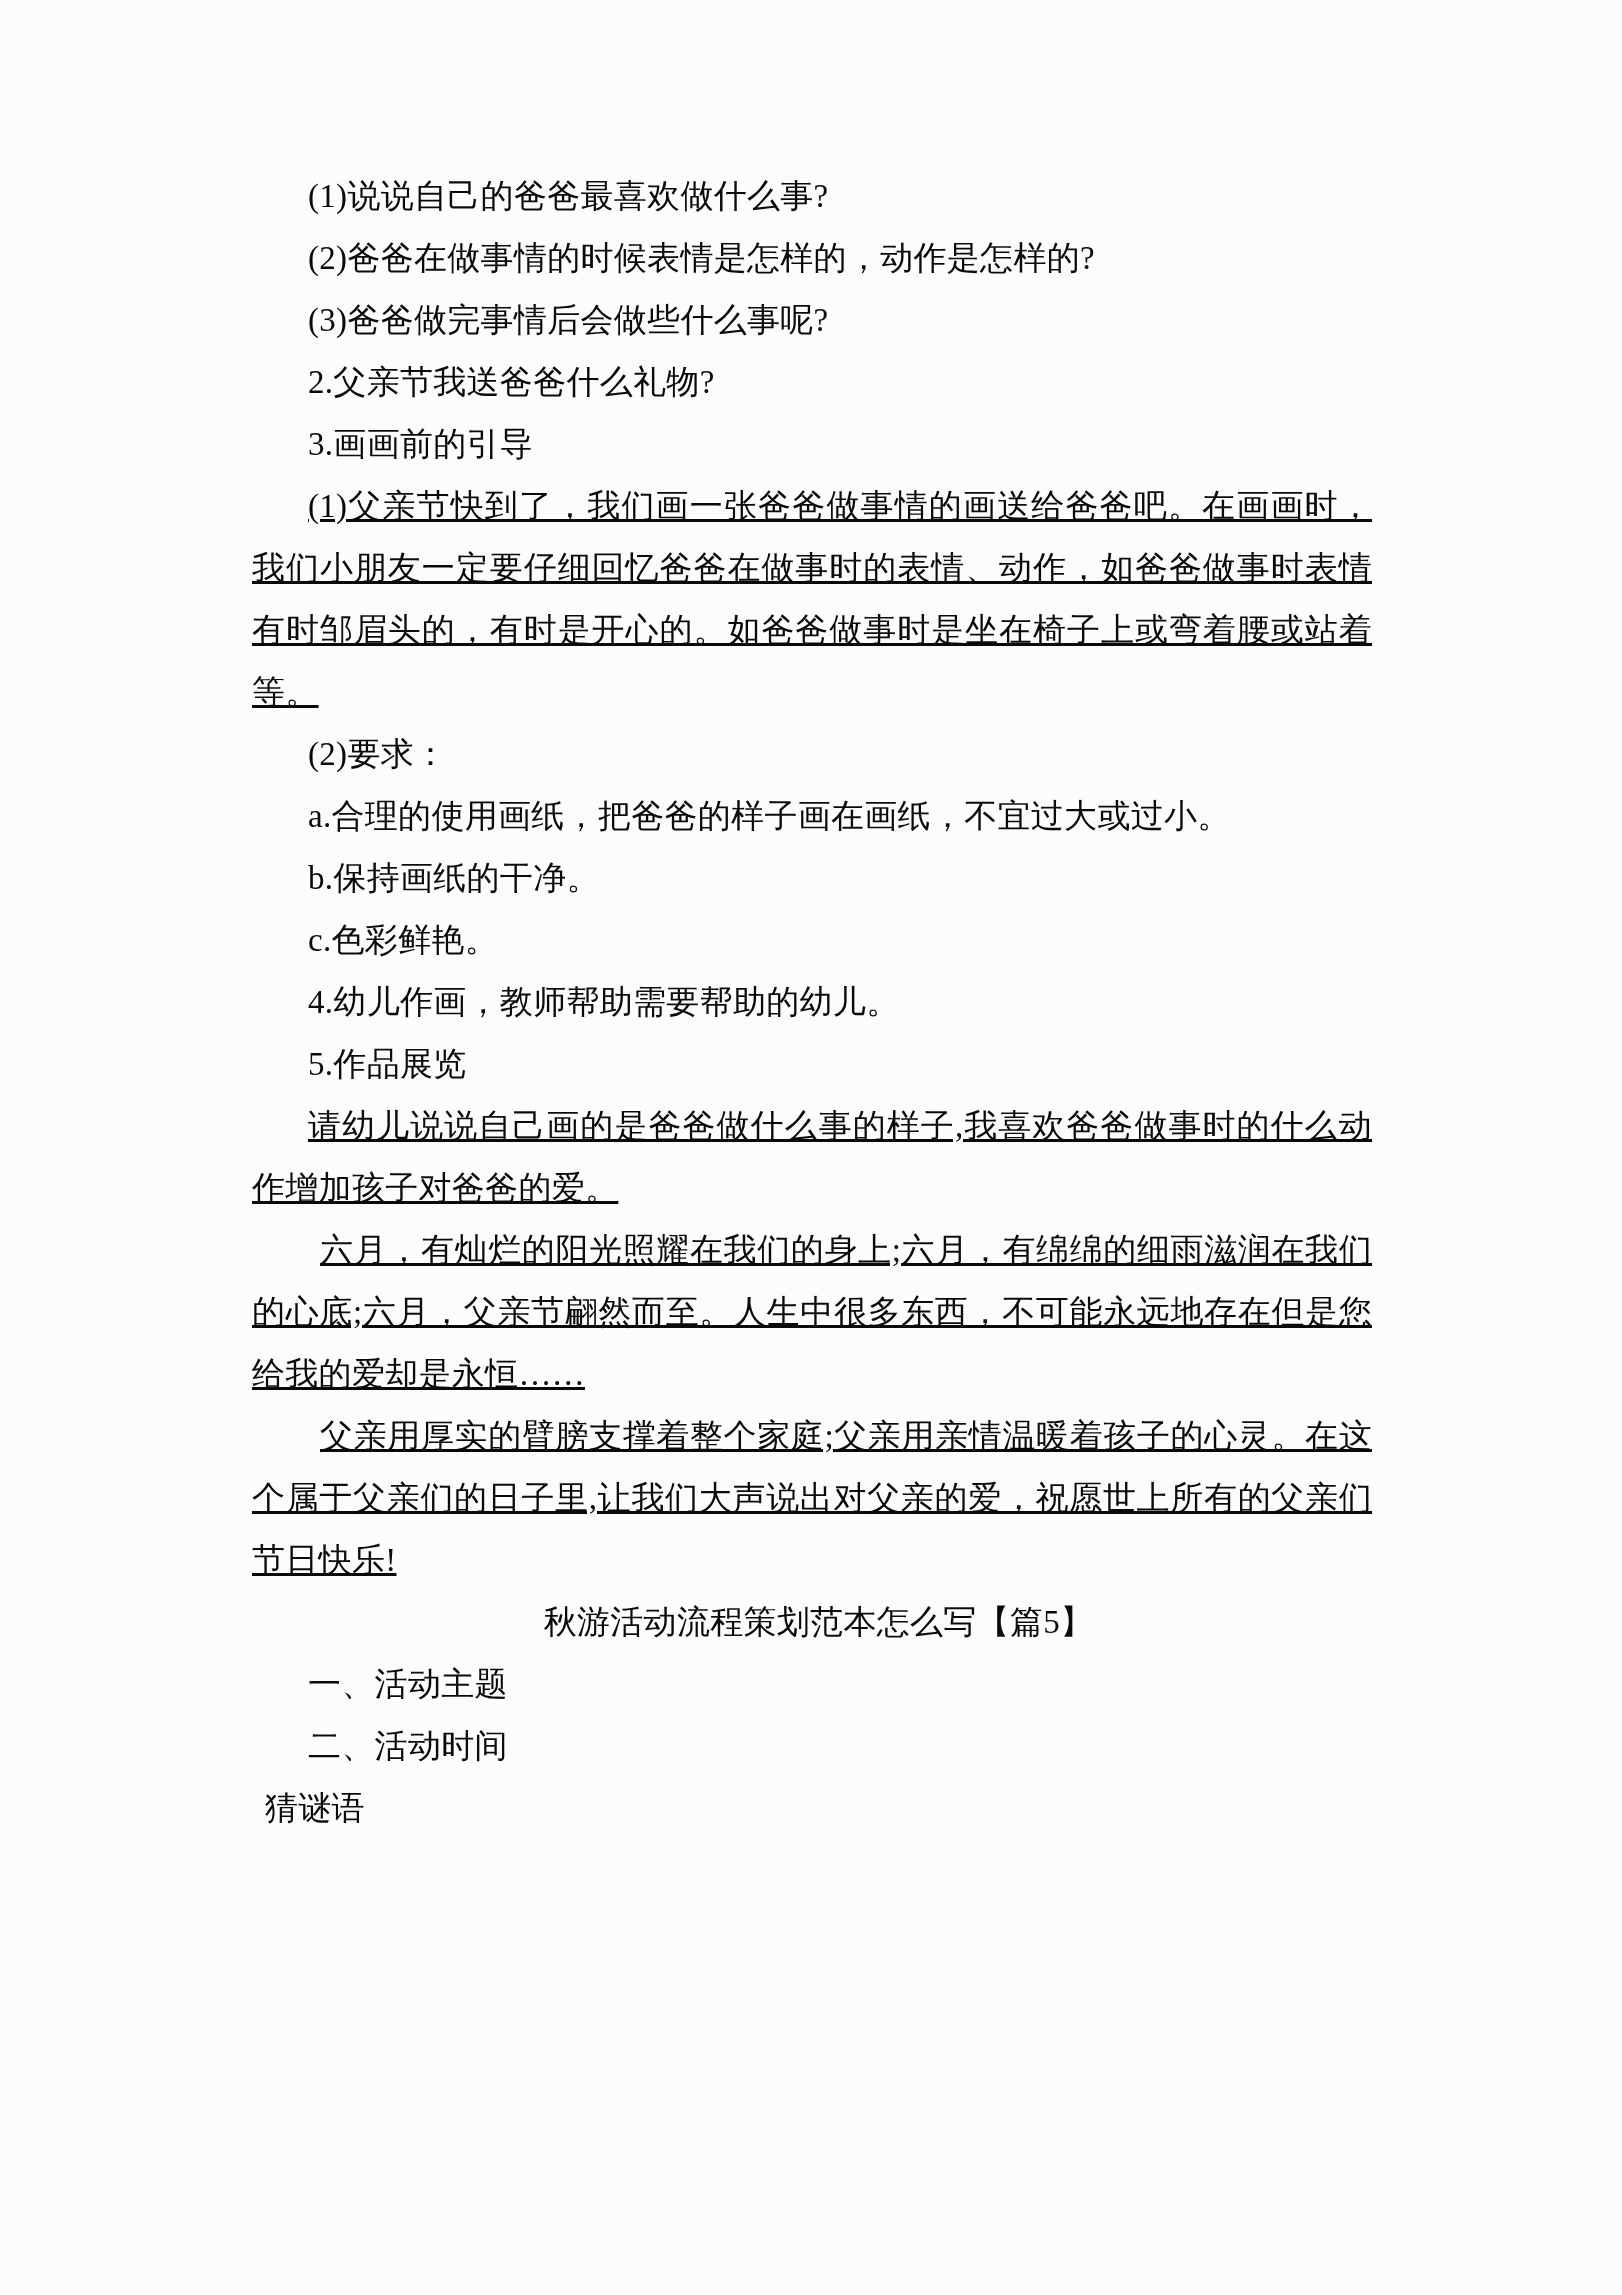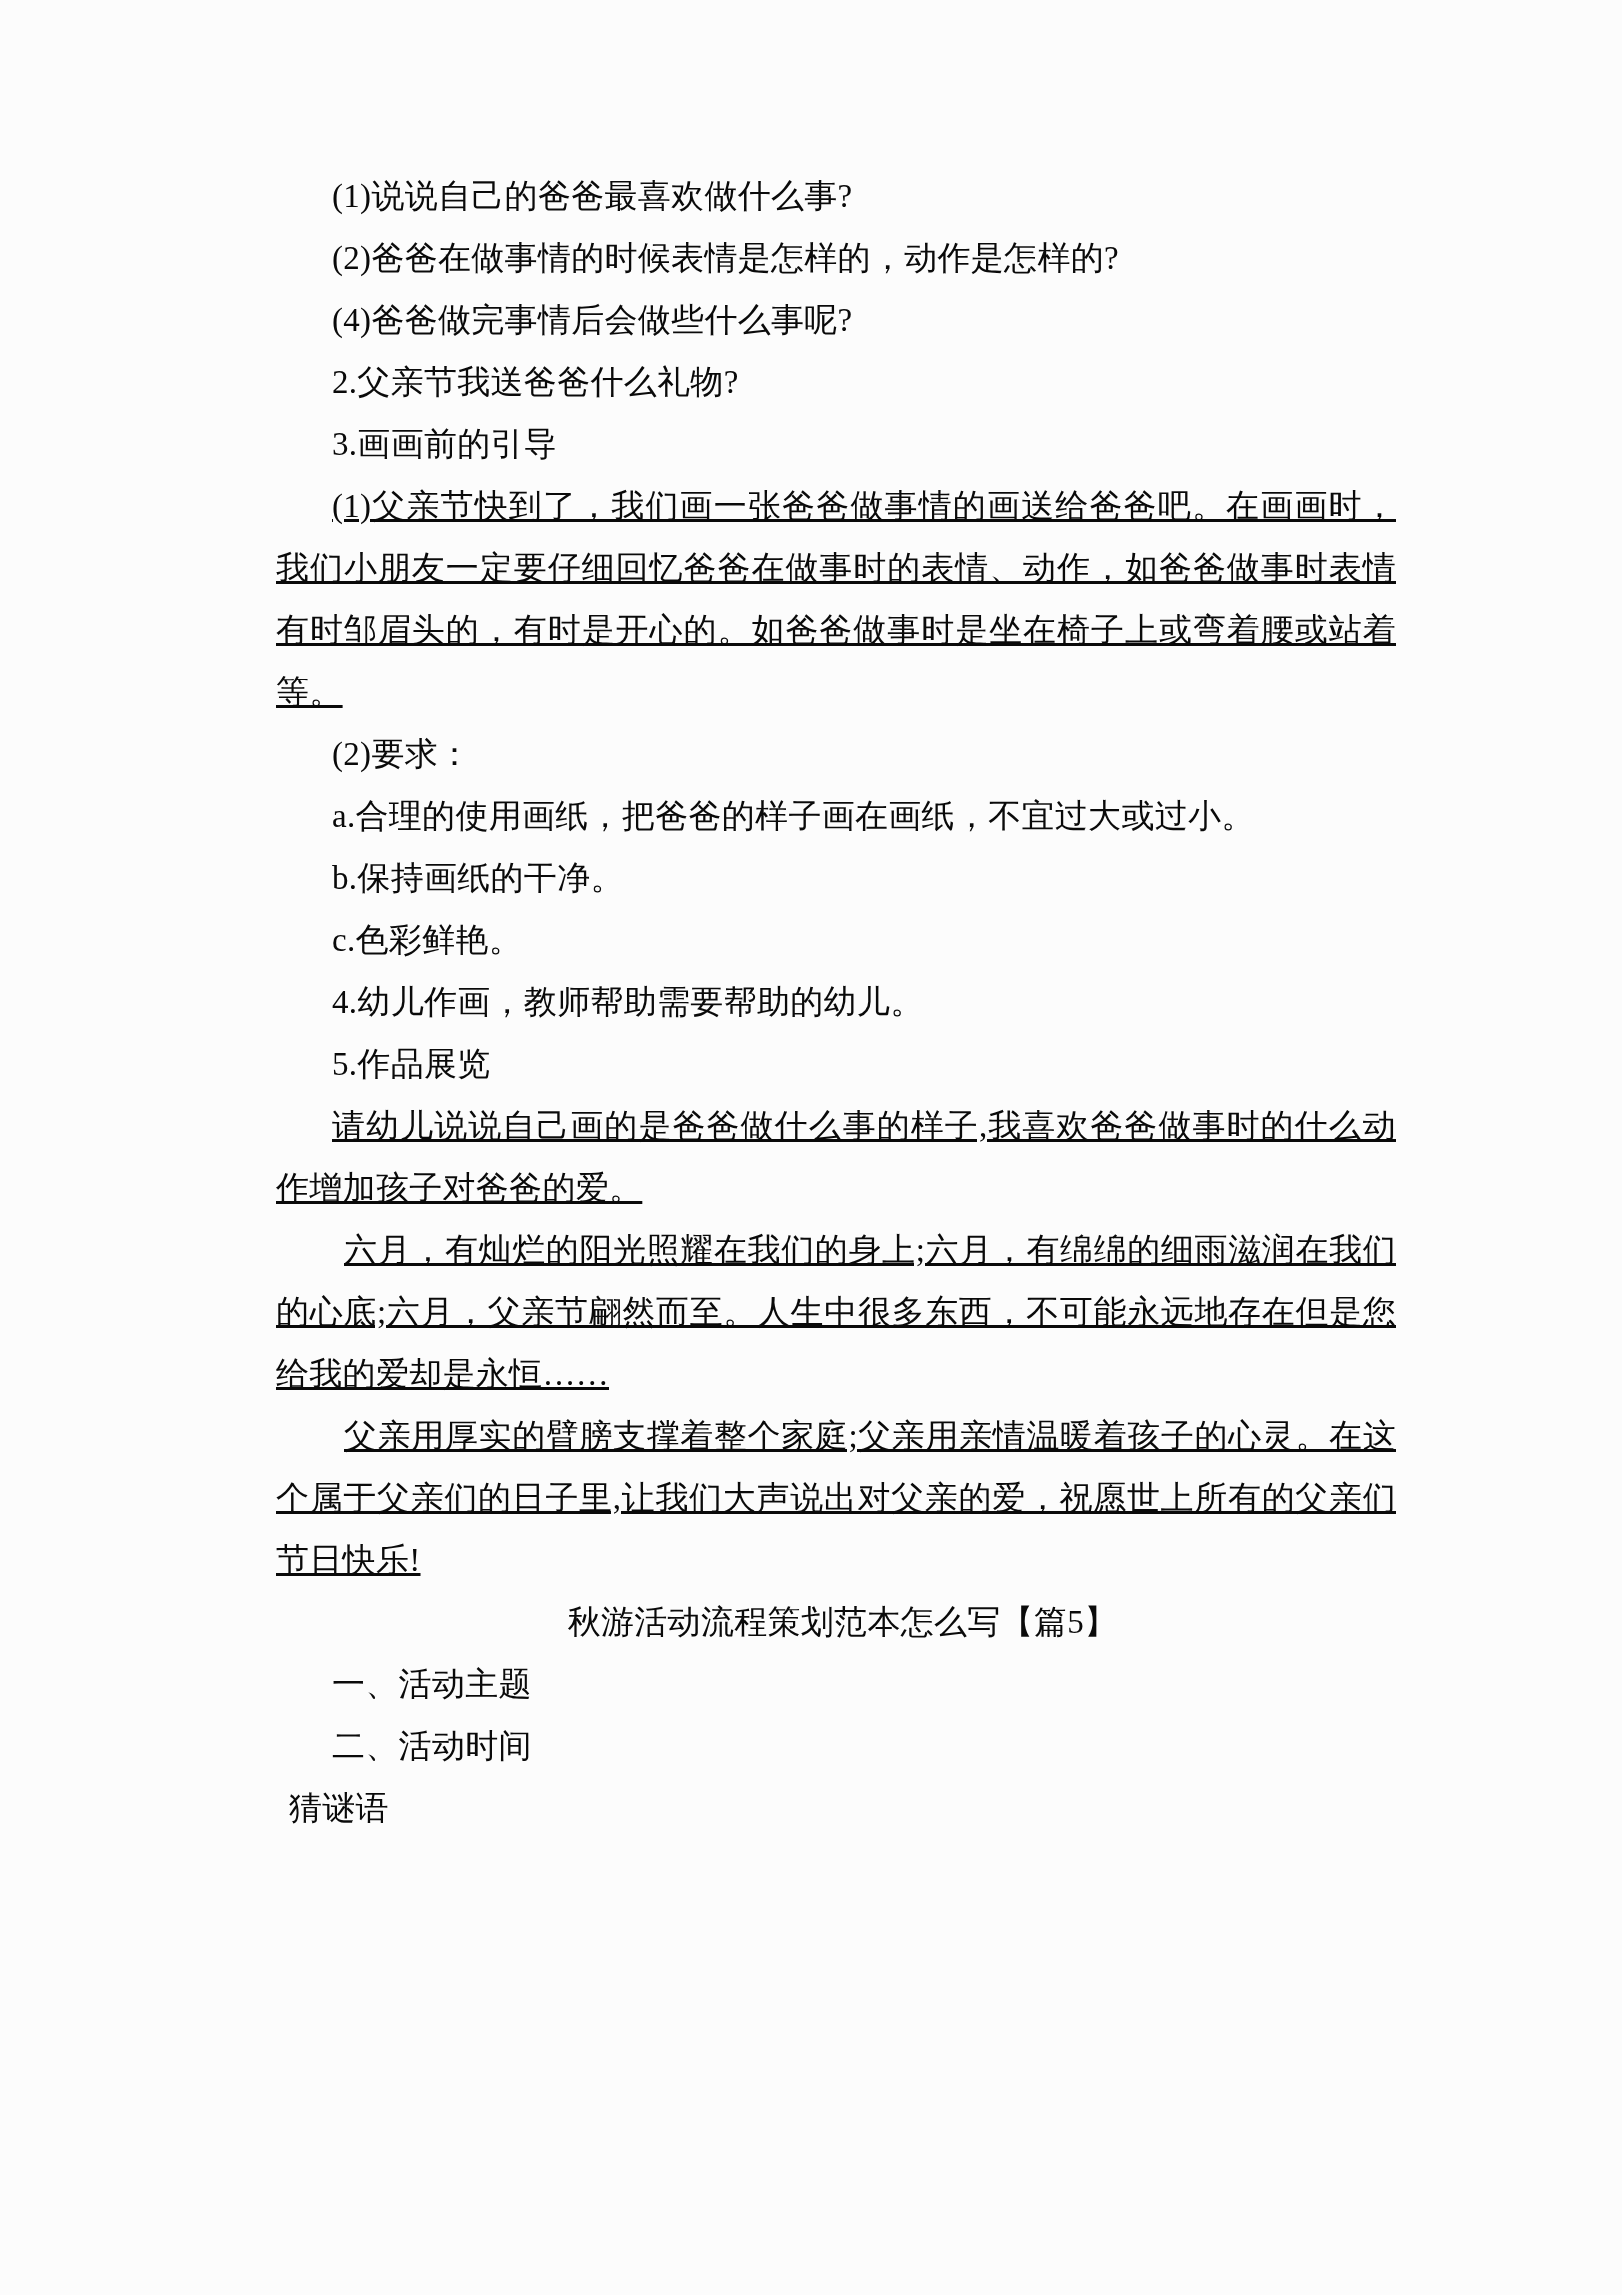--- a/index.html
+++ b/index.html
@@ -11,21 +11,21 @@
   .page {
     position: relative;
     width: 1623px;
     height: 2295px;
     background: #fcfcfc;
     box-sizing: border-box;
     overflow: hidden;
   }
   .content {
     position: absolute;
-    left: 276px;
+    left: 252px;
     top: 165px;
     width: 1120px;
   }
   .line,
   .para {
     font-family: "Liberation Serif", "DejaVu Serif", serif;
     color: #0a0a0a;
     font-size: 33px;
     line-height: 62px;
     margin: 0 0 0 0;
@@ -57,21 +57,21 @@
     text-indent: 13px;
   }
 </style>
 </head>
 <body>
 
 <div class="page">
   <div class="content" id="body-root">
       <p class="line">(1)说说自己的爸爸最喜欢做什么事?</p>
       <p class="line">(2)爸爸在做事情的时候表情是怎样的，动作是怎样的?</p>
-      <p class="line">(4)爸爸做完事情后会做些什么事呢?</p>
+      <p class="line">(3)爸爸做完事情后会做些什么事呢?</p>
       <p class="line">2.父亲节我送爸爸什么礼物?</p>
       <p class="line">3.画画前的引导</p>
       <p class="para">(1)父亲节快到了，我们画一张爸爸做事情的画送给爸爸吧。在画画时，我们小朋友一定要仔细回忆爸爸在做事时的表情、动作，如爸爸做事时表情有时邹眉头的，有时是开心的。如爸爸做事时是坐在椅子上或弯着腰或站着等。</p>
       <p class="line">(2)要求：</p>
       <p class="line">a.合理的使用画纸，把爸爸的样子画在画纸，不宜过大或过小。</p>
       <p class="line">b.保持画纸的干净。</p>
       <p class="line">c.色彩鲜艳。</p>
       <p class="line">4.幼儿作画，教师帮助需要帮助的幼儿。</p>
       <p class="line">5.作品展览</p>
       <p class="para">请幼儿说说自己画的是爸爸做什么事的样子,我喜欢爸爸做事时的什么动作增加孩子对爸爸的爱。</p>

